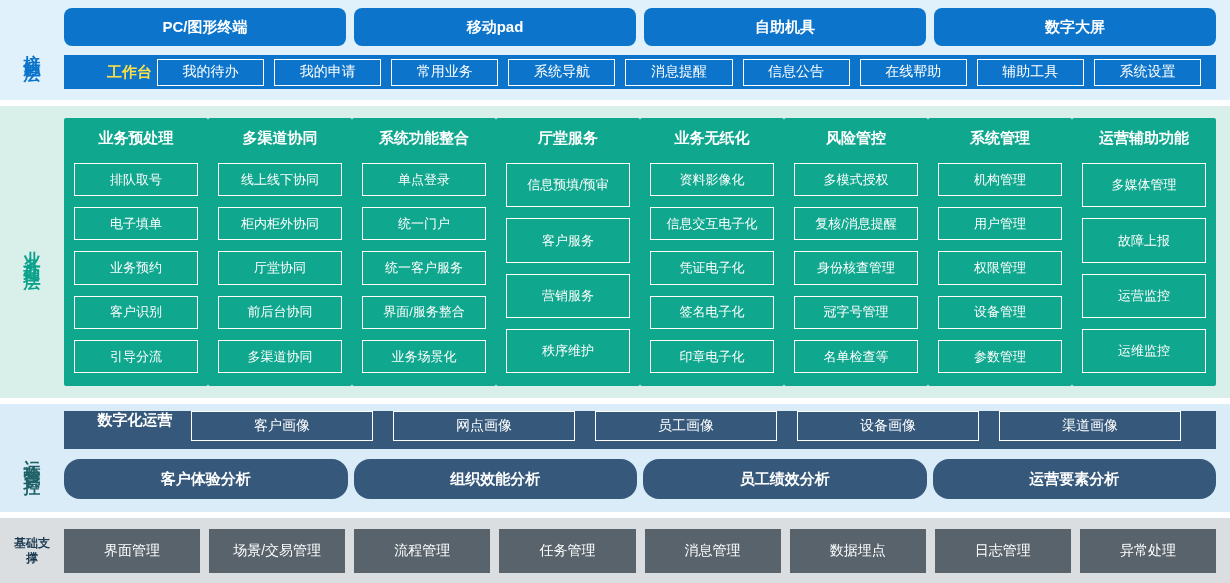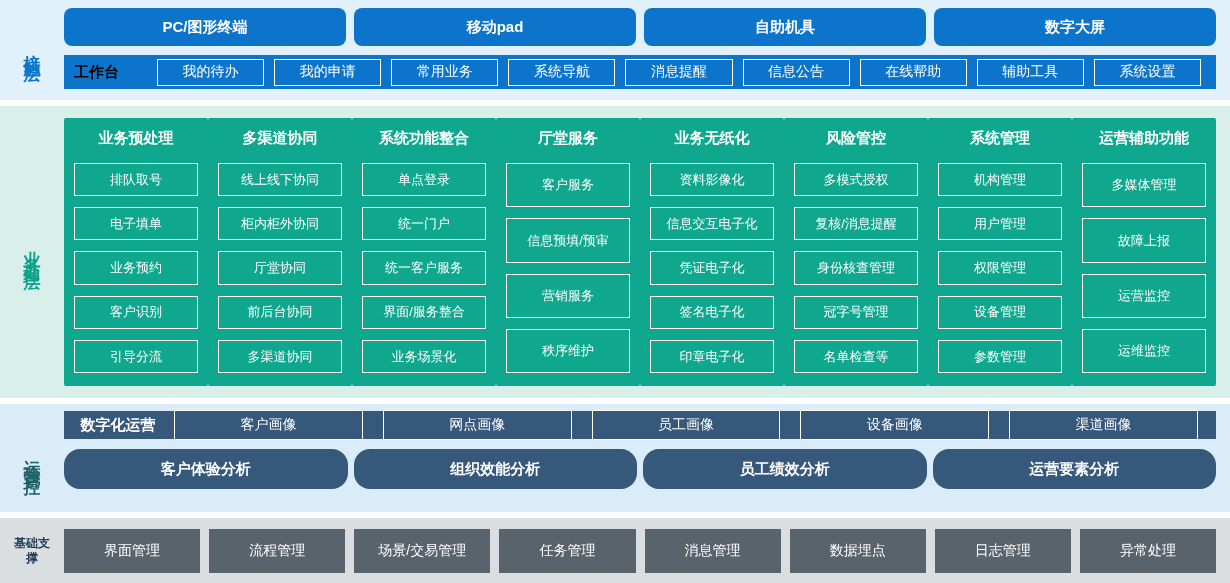--- a/index.html
+++ b/index.html
@@ -18,31 +18,31 @@
   .vlabel.business{color:#0da28b;}
   .vlabel.operations{color:#1e6066;}
   .hlabel{width:40px;font-weight:bold;font-size:12px;line-height:1.25;color:#1c3a52;text-align:center;word-break:break-all;}
 
   .content{flex:1;padding-right:14px;min-width:0;}
 
   
   .terminals{display:flex;gap:8px;margin-top:8px;}
   .terminal{flex:1;height:38px;background:#0c75cb;border-radius:8px;color:#fff;font-weight:bold;font-size:15px;display:flex;align-items:center;justify-content:center;}
   .workbench{margin-top:9px;height:34px;background:#0c75cb;display:flex;align-items:center;padding:0 10px;}
-  .workbench-label{color:#000000;font-weight:bold;font-size:15px;width:78px;text-align:left;flex:0 0 78px;}
+  .workbench-label{color:#fde047;font-weight:bold;font-size:15px;width:78px;text-align:right;flex:0 0 78px;}
   .wb-item{flex:1;height:25px;margin:0 5px;border:1px solid #ffffff;color:#fff;font-size:14px;display:flex;align-items:center;justify-content:center;}
 
   
   .columns{display:flex;padding:12px 0 12px 0;height:268px;}
   .col{flex:1;background:#0fa78e;border-radius:2px;padding:6px 10px 13px 10px;display:flex;flex-direction:column;min-width:0;}
   .col-title{color:#fff;font-weight:bold;font-size:15px;text-align:center;height:28px;line-height:28px;flex:0 0 28px;}
   .col-item{flex:1;margin-top:11px;border:1px solid #ffffff;color:#fff;font-size:13px;line-height:1.2;display:flex;align-items:center;justify-content:center;text-align:center;padding:2px 4px;}
 
   
-  .digital-bar{margin-top:7px;height:28px;background:#35587b;display:flex;align-items:center;padding:0 8px;}
+  .digital-bar{margin-top:7px;height:38px;background:#35587b;display:flex;padding:0 25px;}
   .digital-label{color:#fff;font-weight:bold;font-size:15px;width:92px;text-align:center;flex:0 0 92px;}
   .pic-item{flex:1;height:28px;margin:0 10px;border:1px solid #ffffff;color:#fff;font-size:14px;display:flex;align-items:center;justify-content:center;}
   .analysis-row{display:flex;gap:6px;margin-top:10px;}
   .analysis-btn{flex:1;height:40px;background:#35587b;border-radius:16px;color:#fff;font-weight:bold;font-size:15px;display:flex;align-items:center;justify-content:center;}
 
   
   .band4 .content{display:flex;align-items:center;gap:9px;}
   .fd-item{flex:1;height:44px;background:#58636b;color:#fff;font-size:14px;display:flex;align-items:center;justify-content:center;}
 </style>
 </head>
@@ -105,22 +105,22 @@
           <div class="col-title">系统功能整合</div>
           <div class="col-item">单点登录</div>
           <div class="col-item">统一门户</div>
           <div class="col-item">统一客户服务</div>
           <div class="col-item">界面/服务整合</div>
           <div class="col-item">业务场景化</div>
         </div>
 
         <div class="col">
           <div class="col-title">厅堂服务</div>
+          <div class="col-item">信息预填/预审</div>
           <div class="col-item">客户服务</div>
-          <div class="col-item">信息预填/预审</div>
           <div class="col-item">营销服务</div>
           <div class="col-item">秩序维护</div>
         </div>
 
         <div class="col">
           <div class="col-title">业务无纸化</div>
           <div class="col-item">资料影像化</div>
           <div class="col-item">信息交互电子化</div>
           <div class="col-item">凭证电子化</div>
           <div class="col-item">签名电子化</div>
@@ -178,22 +178,22 @@
       </div>
     </div>
   </div>
 
   <div class="band band4">
     <div class="vlabel-wrap">
       <div class="hlabel">基础支撑</div>
     </div>
     <div class="content">
       <div class="fd-item">界面管理</div>
+      <div class="fd-item">场景/交易管理</div>
       <div class="fd-item">流程管理</div>
-      <div class="fd-item">场景/交易管理</div>
       <div class="fd-item">任务管理</div>
       <div class="fd-item">消息管理</div>
       <div class="fd-item">数据埋点</div>
       <div class="fd-item">日志管理</div>
       <div class="fd-item">异常处理</div>
     </div>
   </div>
 
 </div>
 

